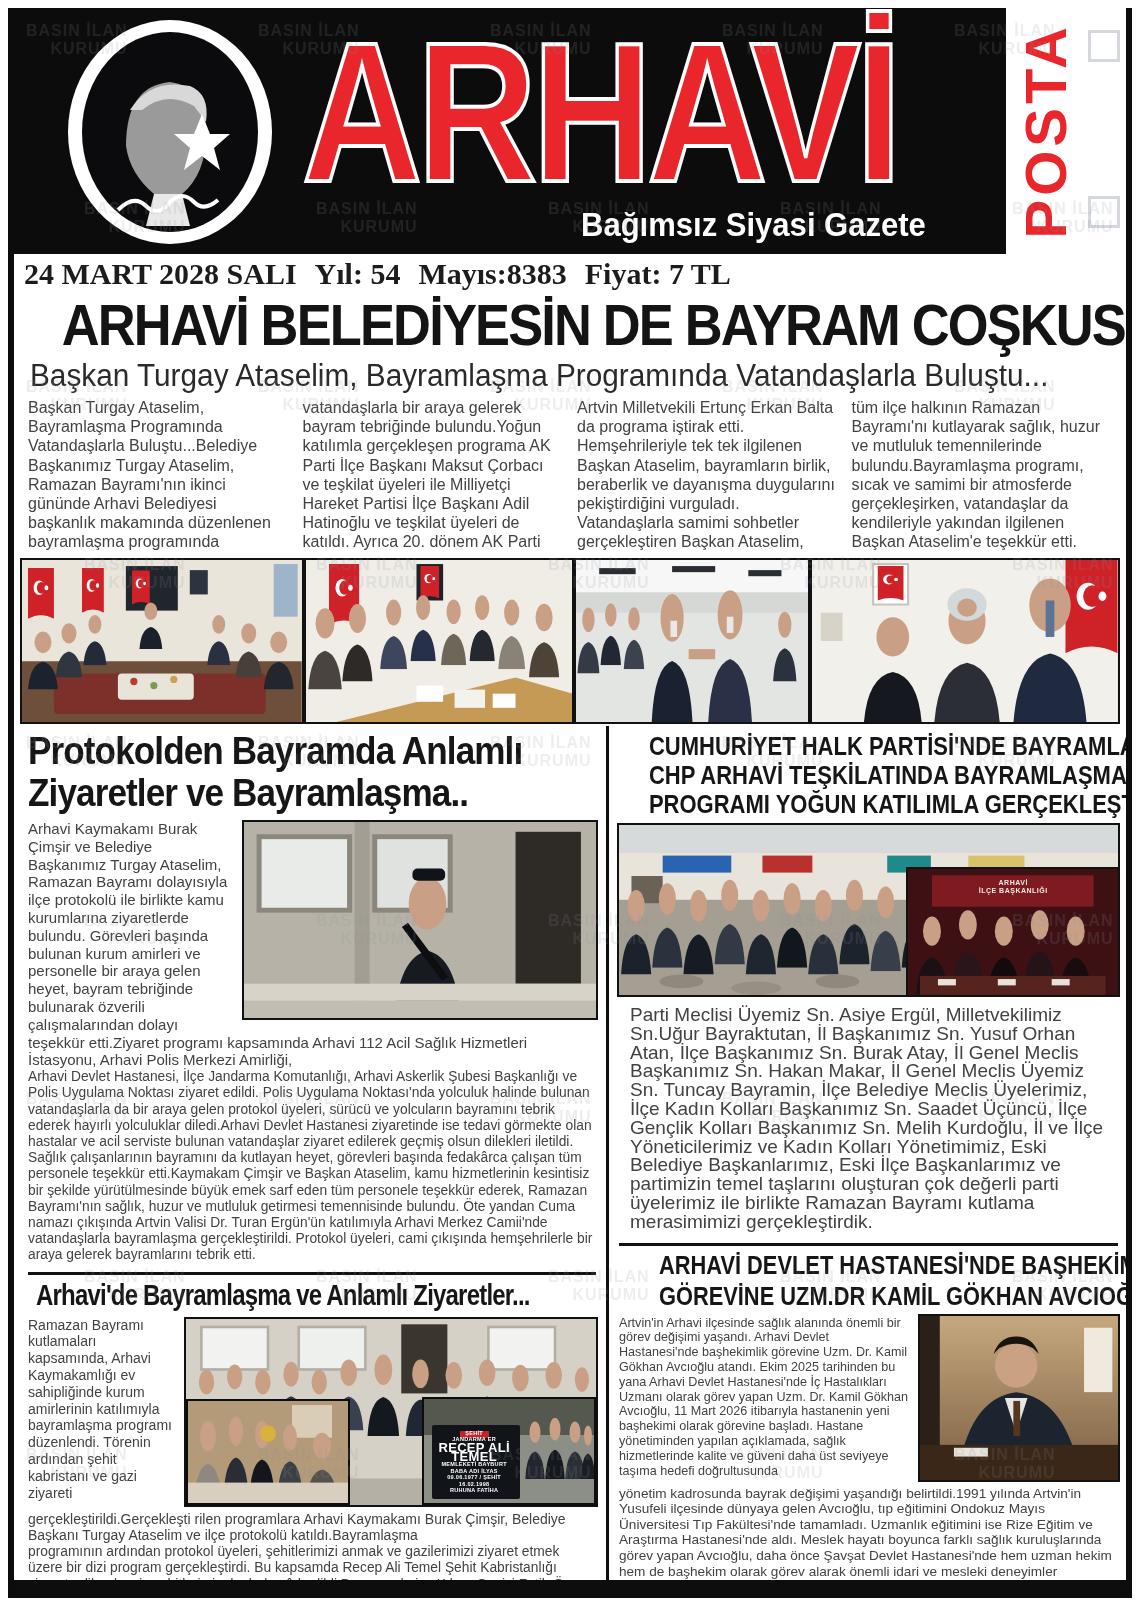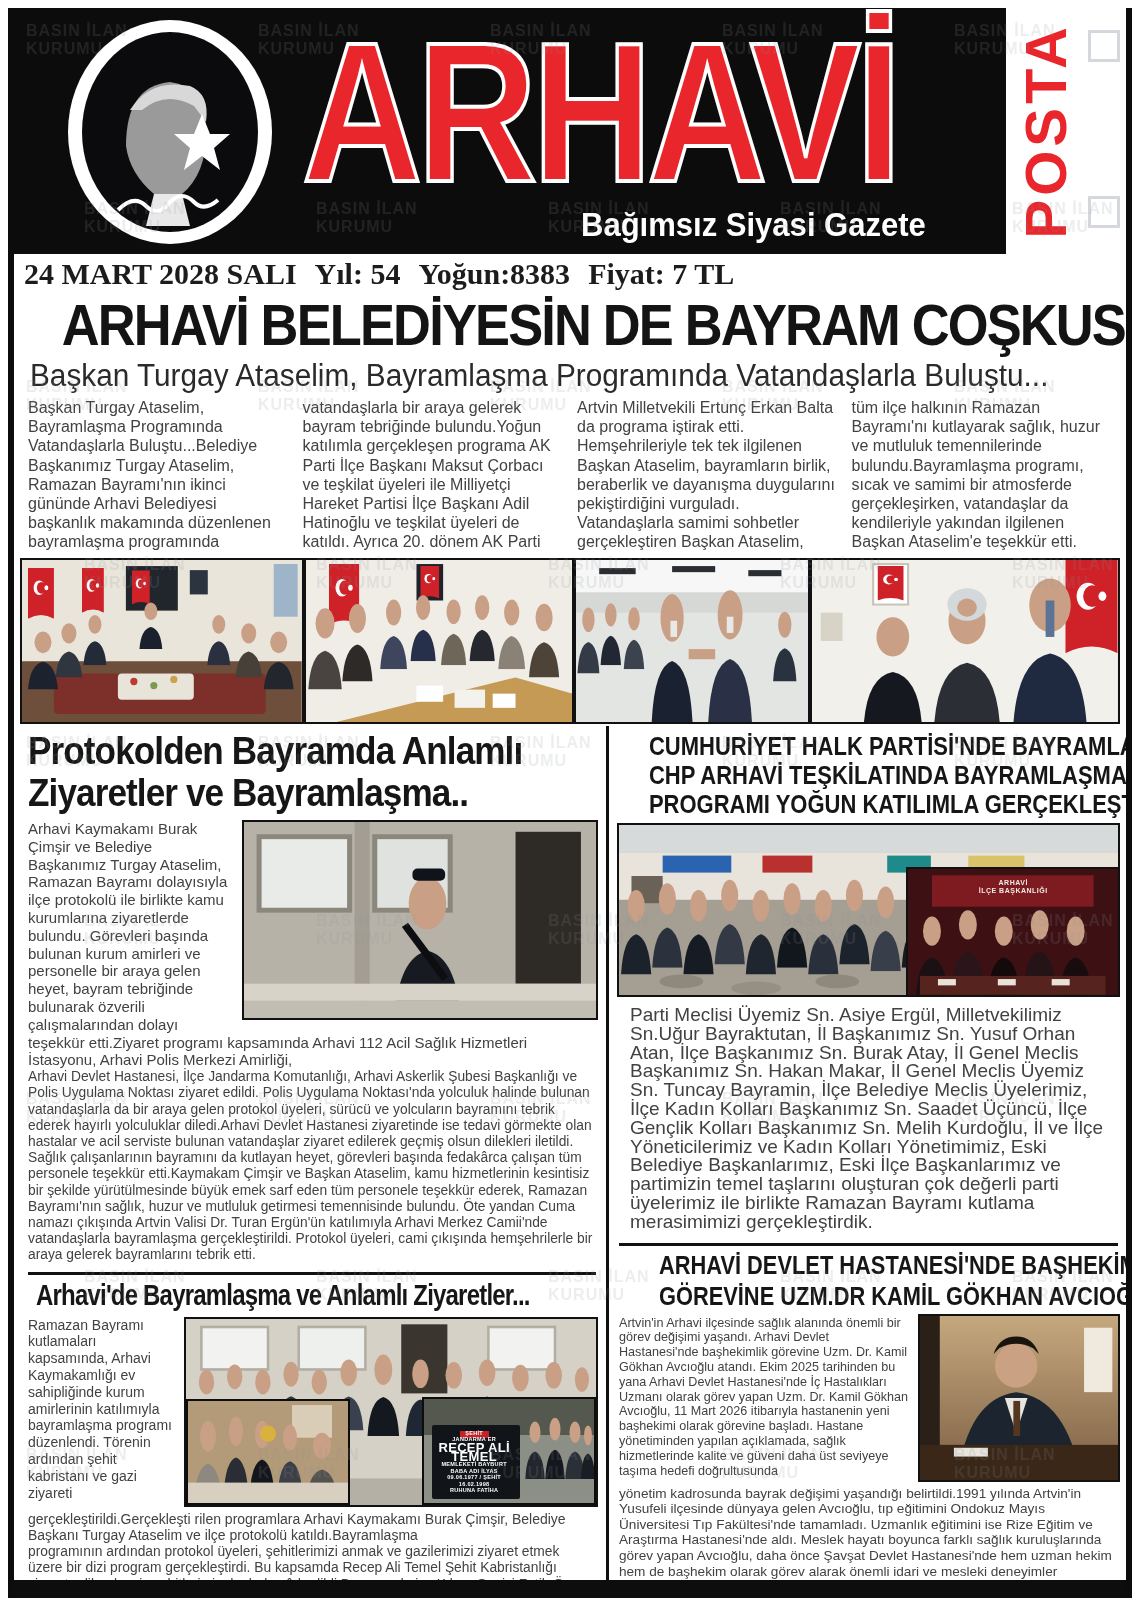--- a/index.html
+++ b/index.html
@@ -91,21 +91,21 @@
   .stone-text{position:absolute;left:6%;top:30%;width:47%;text-align:center;color:#fff;}
   .stone-text div{font-size:5.5px;line-height:6.6px;font-weight:700;letter-spacing:.3px;}
   .stone-text .big{font-size:13px;line-height:9px;}
   .stone-flag{position:absolute;left:21%;top:31%;width:17%;height:7%;background:#c2242a;}
 
   
   .bottom-bar{flex:none;height:18px;background:#0d0d0d;margin-top:auto;}
 
   
   .watermark-layer{position:absolute;inset:0;pointer-events:none;z-index:40;}
-  .wm{position:absolute;text-align:left;color:#8b939c;opacity:.16;font-weight:700;
+  .wm{position:absolute;text-align:right;color:#8b939c;opacity:.16;font-weight:700;
       font-size:16px;line-height:18px;letter-spacing:1px;white-space:nowrap;}
 </style>
 </head>
 <body>
 
 <svg width="0" height="0" style="position:absolute" aria-hidden="true">
   <defs>
     <symbol id="prs" viewBox="0 0 10 14" preserveAspectRatio="none">
       <circle cx="5" cy="3.1" r="2.5" fill="#c9a086"></circle>
       <path d="M0.6 14 Q1.2 8.2 5 7.6 Q8.8 8.2 9.4 14 Z"></path>
@@ -145,21 +145,21 @@
         <div class="cube" style="right:6px;bottom:26px;position:absolute;"></div>
       </div>
       <div class="posta-strip">
         <span class="vtxt">POSTA</span>
       </div>
     </header>
 
     <div class="dateline">
       <span>24 MART 2028 SALI</span>
       <span>Yıl: 54</span>
-      <span>Yoğun:8383</span>
+      <span>Mayıs:8383</span>
       <span>Fiyat: 7 TL</span>
     </div>
 
     <div class="lead-h1">
       <span>ARHAVİ BELEDİYESİN DE BAYRAM COŞKUSU</span>
     </div>
     <div class="lead-h2">
       <span>Başkan Turgay Ataselim, Bayramlaşma Programında Vatandaşlarla Buluştu...</span>
     </div>
     <div class="lead-cols">

